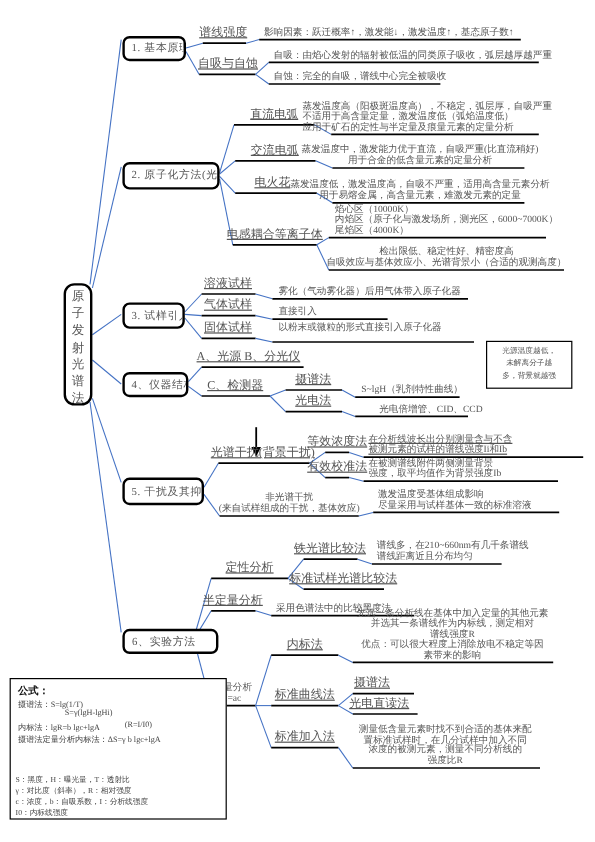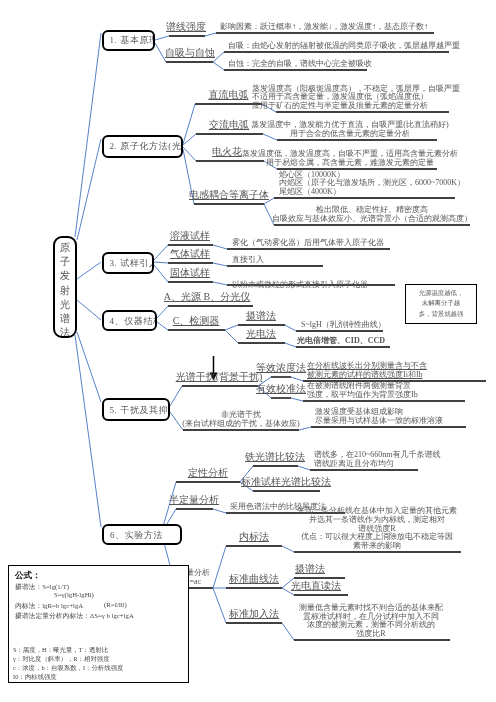--- a/index.html
+++ b/index.html
@@ -191,31 +191,31 @@
 </div>
 <div class="lbl" style="left:190px;bottom:458.6px">溶液试样</div>
 <div class="blk" style="left:232px;bottom:454.6px;text-align:left;">
   <div>雾化（气动雾化器）后用气体带入原子化器</div>
 </div>
 <div class="lbl" style="left:190px;bottom:440.6px">气体试样</div>
 <div class="blk" style="left:232px;bottom:437.6px;text-align:left;">
   <div>直接引入</div>
 </div>
 <div class="lbl" style="left:190px;bottom:421.6px">固体试样</div>
-<div class="blk" style="left:232px;bottom:412px;text-align:right;">
+<div class="blk" style="left:232px;bottom:424px;text-align:right;">
   <div>以粉末或微粒的形式直接引入原子化器</div>
 </div>
 <div class="lbl" style="left:207px;bottom:397.6px">A、光源 B、分光仪</div>
 <div class="lbl" style="left:196px;bottom:373.6px">C、检测器</div>
 <div class="lbl" style="left:261px;bottom:378.6px">摄谱法</div>
 <div class="blk" style="left:301px;bottom:372.6px;text-align:left;">
   <div>S~lgH（乳剂特性曲线）</div>
 </div>
 <div class="lbl" style="left:261px;bottom:360.6px">光电法</div>
-<div class="blk" style="left:297px;bottom:356.6px;text-align:left;font-weight:bold;">
+<div class="blk" style="left:316px;bottom:356.6px;text-align:left;">
   <div>光电倍增管、CID、CCD</div>
 </div>
 <div class="lbl" style="left:219px;bottom:317.6px">光谱干扰(背景干扰)</div>
 <div class="lbl" style="left:281px;bottom:326.6px">等效浓度法</div>
 <div class="blk" style="left:307px;bottom:322.6px;text-align:left;text-decoration:underline;">
   <div>在分析线波长出分别测量含与不含</div>
   <div>被测元素的试样的谱线强度Ii和Ib</div>
 </div>
 <div class="lbl" style="left:281px;bottom:305.6px">有效校准法</div>
 <div class="blk" style="left:307px;bottom:302.6px;text-align:left;">

